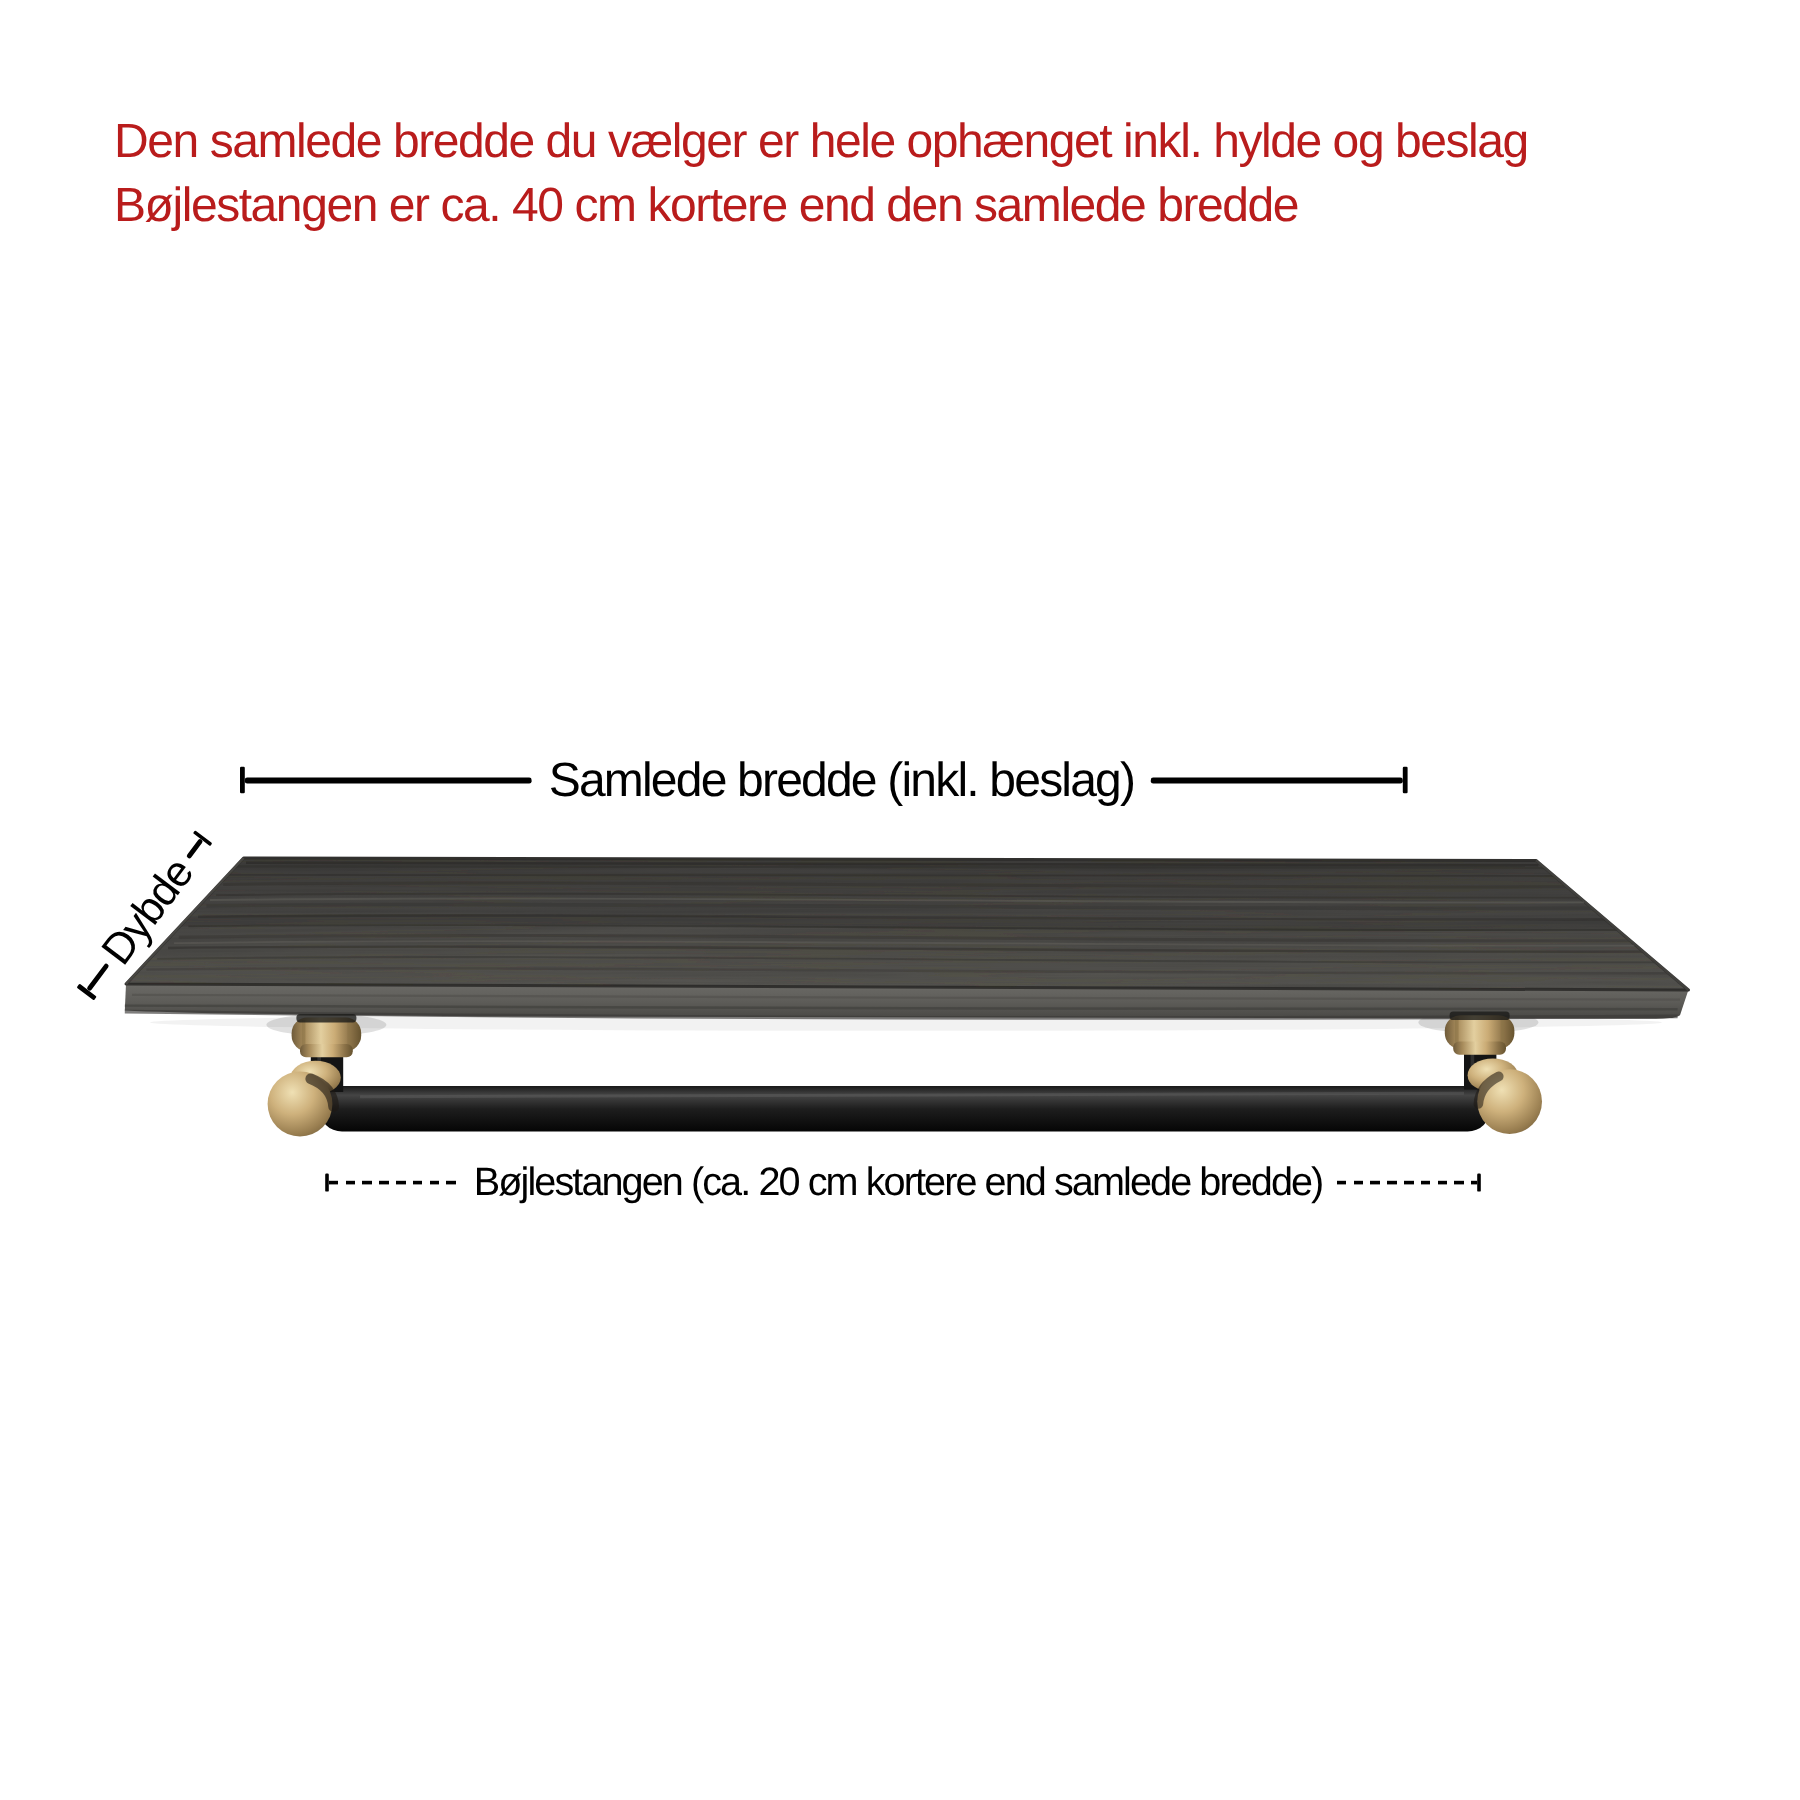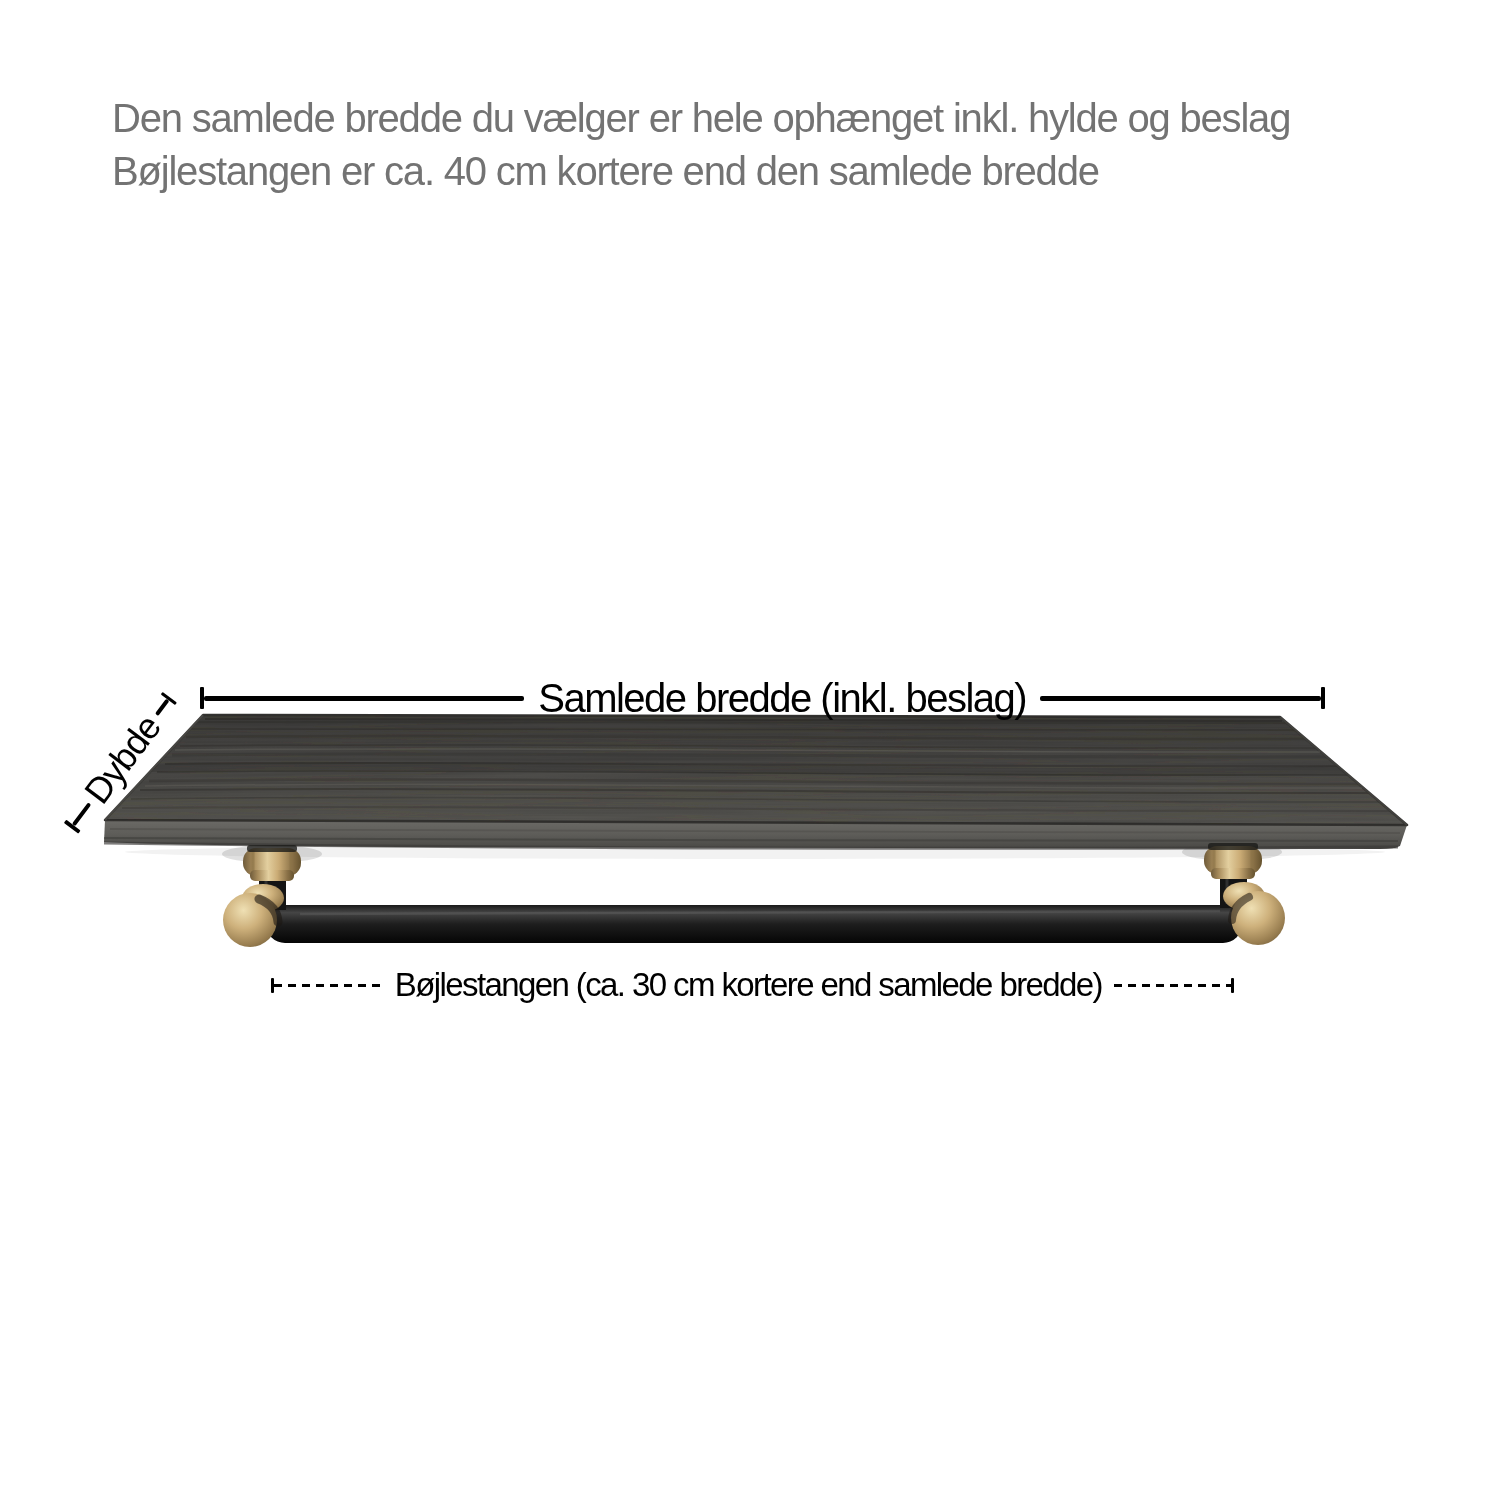--- a/index.html
+++ b/index.html
@@ -14,39 +14,38 @@
   }
 
   
   .header {
     position: absolute;
     left: 95px;
     top: 92px;
     font-size: 40px;
     line-height: 53px;
     letter-spacing: -1.2px;
-    color: #737373;
+    color: #b91c1c;
     white-space: nowrap;
-    margin-left: 17px;
   }
 
   
   .dim {
     position: absolute;
     display: flex;
     align-items: center;
     color: #000;
     white-space: nowrap;
   }
   .tick  { flex: 0 0 auto; width: 4px; height: 22px; background: #000; border-radius: 1px; }
   .dline { height: 5px; background: #000; border-radius: 2px; }
   .dlabel { padding: 0 14px; }
 
   
-  .dim-width { left: 200px; top: 676px; width: 1125px; height: 44px; }
+  .dim-width { left: 200px; top: 628px; width: 973px; height: 44px; }
   .dim-width .dline.l { flex: 1.14; }
   .dim-width .dline.r { flex: 1; }
   .dim-width .dlabel { font-size: 40px; letter-spacing: -1.5px; }
 
   
   .dim-depth { left: 36px; top: 736px; width: 176px; height: 44px; transform: rotate(-53deg); transform-origin: center; }
   .dim-depth .tick { width: 3.5px; height: 18px; }
   .dim-depth .dline { height: 4px; }
   .dim-depth .dline.l { width: 27px; }
   .dim-depth .dline.r { width: 19px; }
@@ -198,18 +197,18 @@
     <span class="tick"></span>
     <span class="dline l"></span>
     <span class="dlabel">Dybde</span>
     <span class="dline r"></span>
     <span class="tick"></span>
   </div>
 
   <div class="dim dim-rail">
     <span class="tick"></span>
     <span class="dash l"></span>
-    <span class="dlabel">Bøjlestangen (ca. 30 cm kortere end samlede bredde)</span>
+    <span class="dlabel">Bøjlestangen (ca. 20 cm kortere end samlede bredde)</span>
     <span class="dash r"></span>
     <span class="tick"></span>
   </div>
 
 </div>
 
 </body></html>

